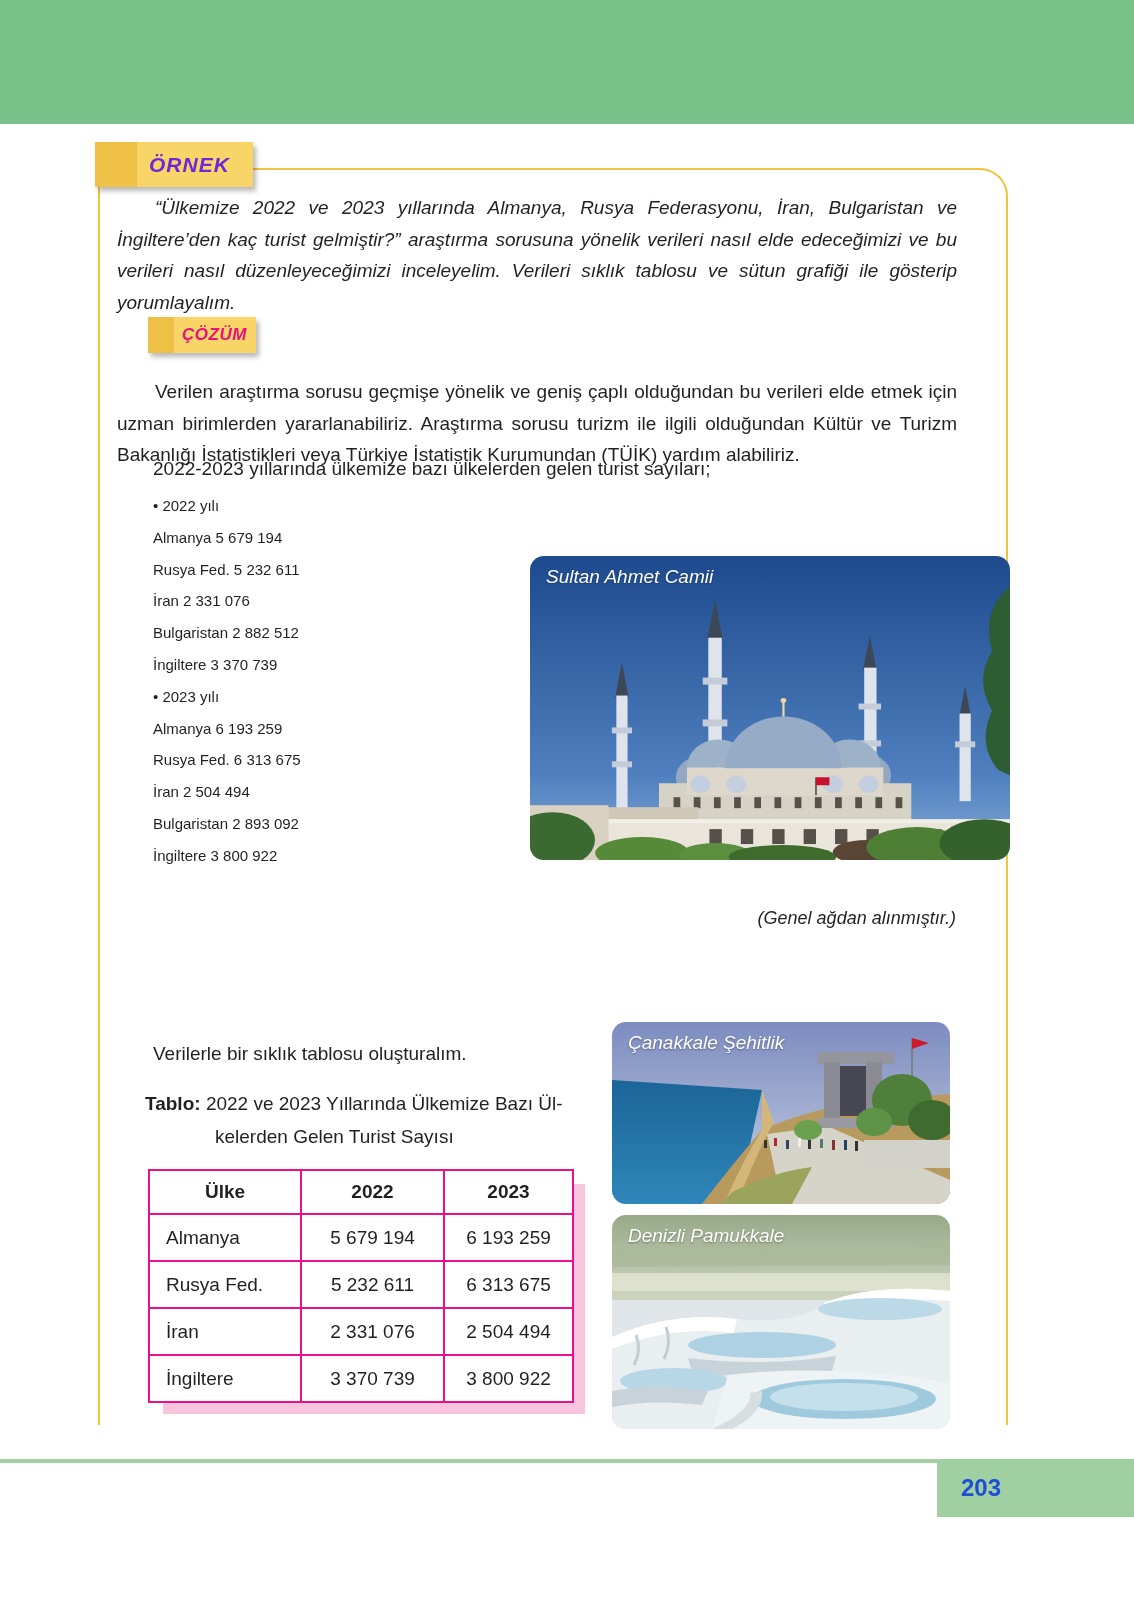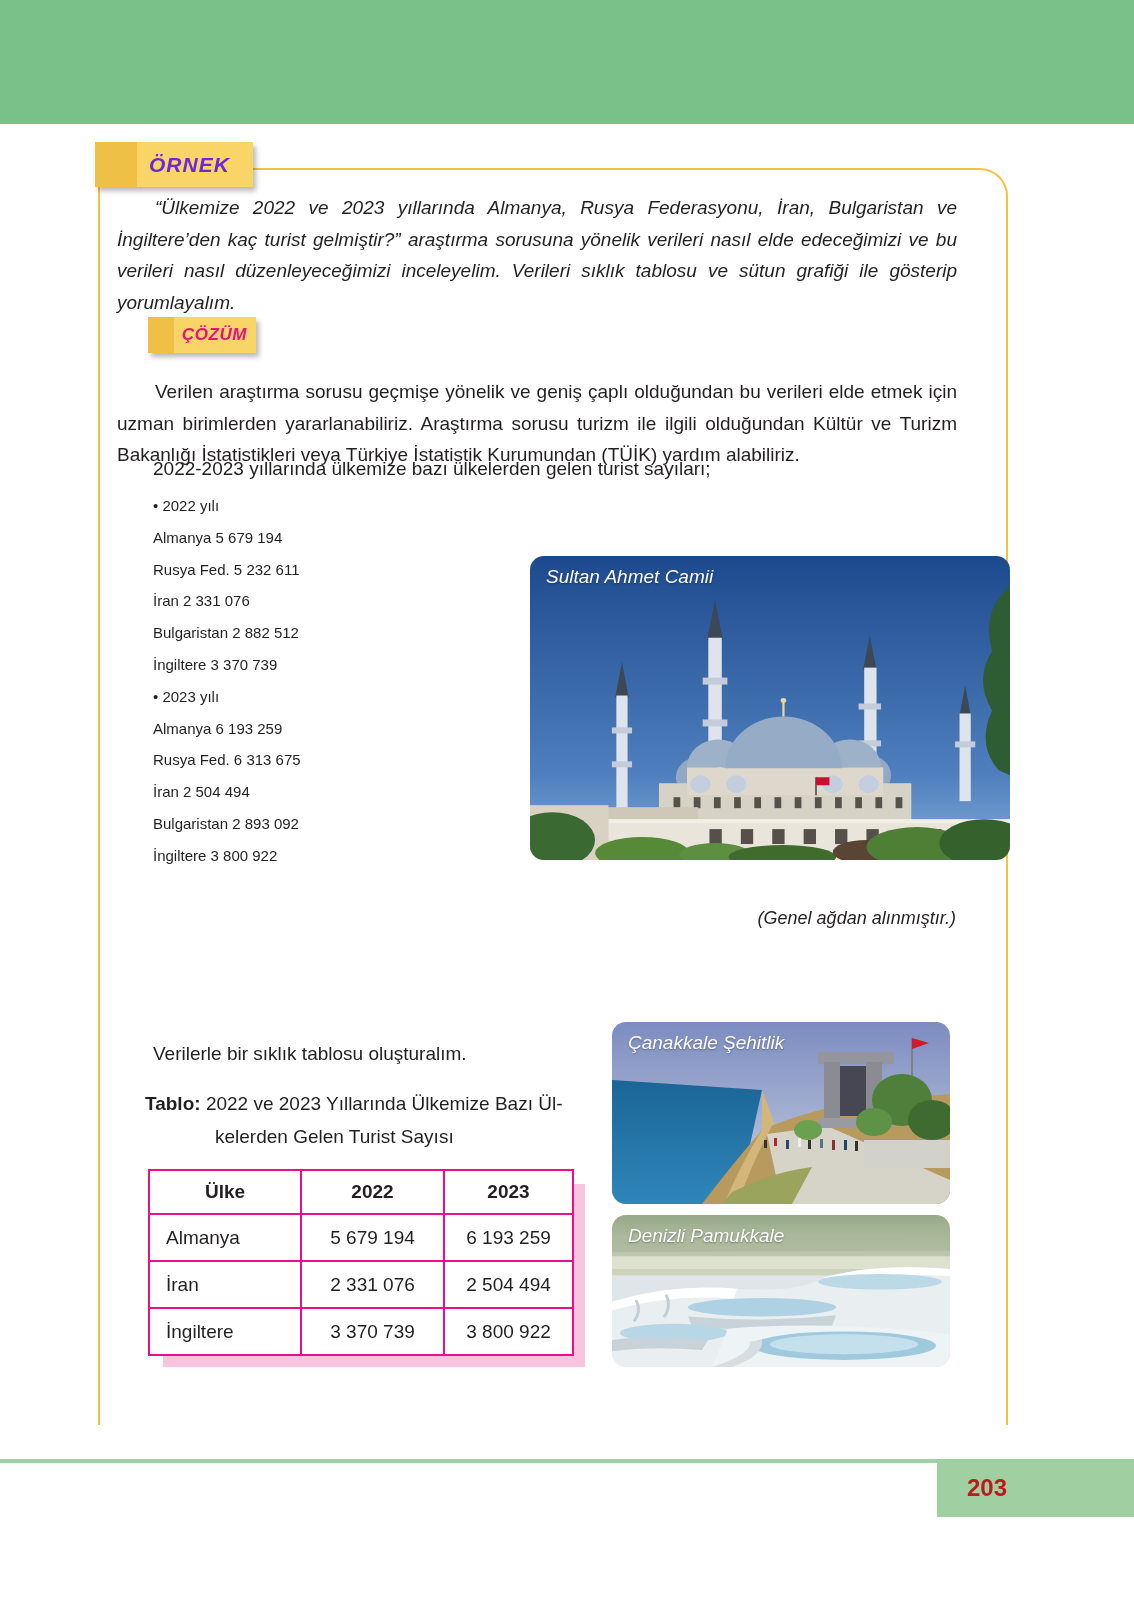--- a/index.html
+++ b/index.html
@@ -34,21 +34,21 @@
   .solution-par{left:117px;top:360px;width:840px;text-indent:38px;margin-top:16px;}
   .intro-line{left:153px;top:458px;font-size:19px;}
   .datalist{left:153px;top:490px;font-size:15px;line-height:31.8px;}
   
   figure{margin:0;padding:0;}
   .photo{border-radius:14px;overflow:hidden;}
   .photo svg{display:block;width:100%;height:100%;}
   .photo-label{position:absolute;left:16px;top:10px;color:#ffffff;font-style:italic;font-size:19px;text-shadow:0 1px 2px rgba(0,0,0,0.35);}
   .fig-mosque{left:530px;top:556px;width:480px;height:304px;}
   .fig-canakkale{left:612px;top:1022px;width:338px;height:182px;}
-  .fig-pamukkale{left:612px;top:1215px;width:338px;height:152px;}
+  .fig-pamukkale{left:612px;top:1215px;width:338px;height:214px;}
   .credit{left:600px;top:890px;width:356px;text-align:right;font-style:italic;font-size:18px;}
   
   .table-intro{left:153px;top:1043px;font-size:19px;}
   .tbl-cap1{left:145px;top:1093px;font-size:19px;}
   .tbl-cap1 .cap-label{font-weight:bold;}
   .tbl-cap2{left:215px;top:1126px;font-size:19px;}
   table.freq{
     left:148px;top:1169px;position:absolute;border-collapse:collapse;
     box-shadow:13px 13px 0 -2px #f8c4de;background:#ffffff;
   }
@@ -58,21 +58,21 @@
   table.freq th{font-weight:bold;text-align:center;height:40px;}
   table.freq td{height:43px;text-align:center;border-radius:9px;}
   table.freq td.country{text-align:left;padding-left:16px;}
   .col-country{width:152px;} .col-y1{width:143px;} .col-y2{width:129px;}
   
   .footer-line{left:0;top:1459px;width:937px;height:4px;background:#a0d0a2;}
   .page-badge{
     left:937px;top:1459px;width:197px;height:58px;background:#a0d0a2;
     display:flex;align-items:center;
   }
-  .page-badge .num{font-size:24px;font-weight:bold;color:#b91c1c;padding-left:30px;}
+  .page-badge .num{font-size:24px;font-weight:bold;color:#1d4ed8;padding-left:24px;}
 </style>
 </head>
 <body>
 
 <div class="page">
 
   <div class="abs header-band"></div>
   <div class="abs content-frame"></div>
 
   <div class="abs badge badge-ornek">
@@ -219,20 +219,25 @@
         <th>2023</th>
       </tr>
     </thead>
     <tbody>
       <tr>
         <td class="country">Almanya</td>
         <td>5 679 194</td>
         <td>6 193 259</td>
       </tr>
       <tr>
+        <td class="country">Rusya Fed.</td>
+        <td>5 232 611</td>
+        <td>6 313 675</td>
+      </tr>
+      <tr>
         <td class="country">İran</td>
         <td>2 331 076</td>
         <td>2 504 494</td>
       </tr>
       <tr>
         <td class="country">İngiltere</td>
         <td>3 370 739</td>
         <td>3 800 922</td>
       </tr>
     </tbody>

